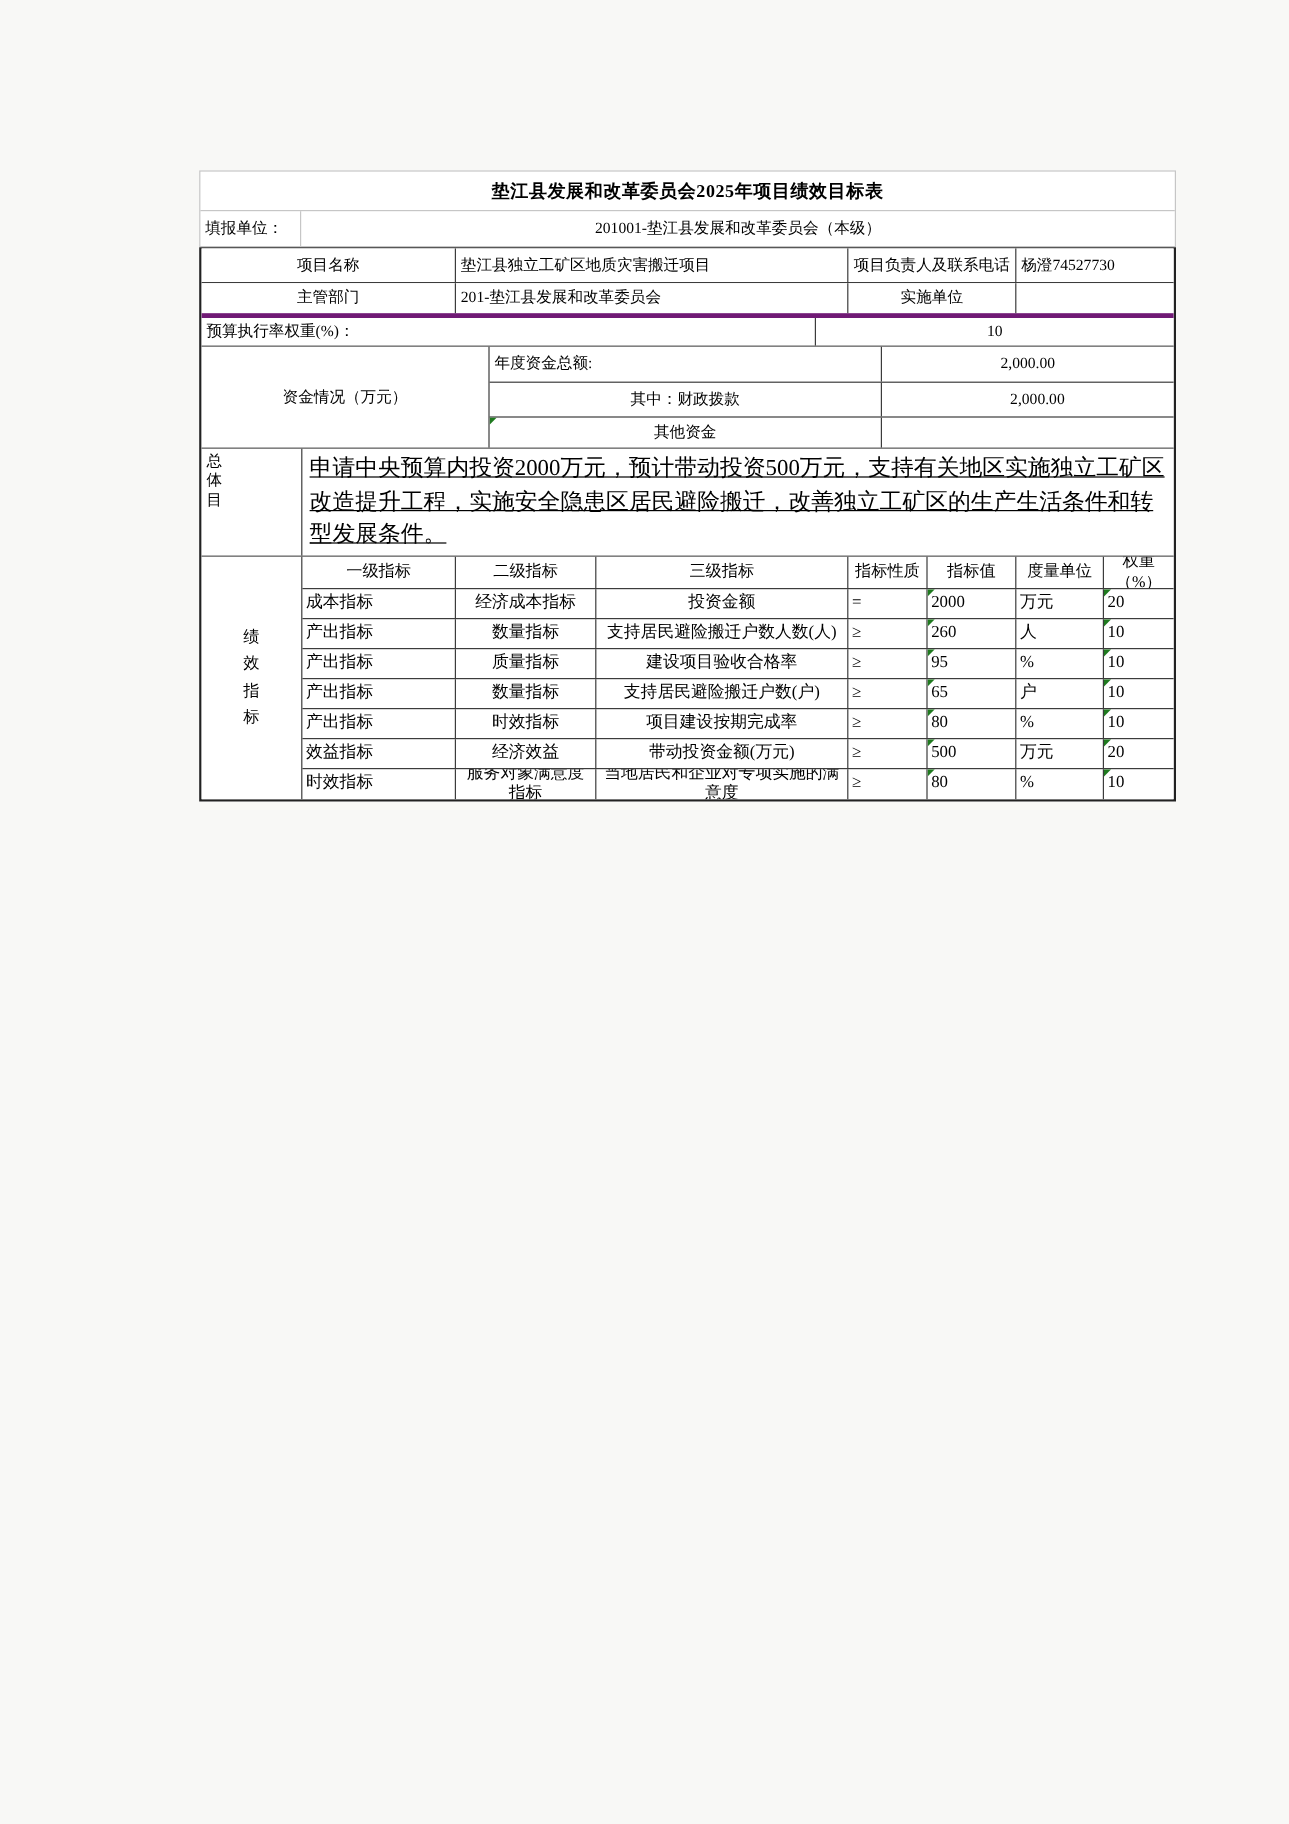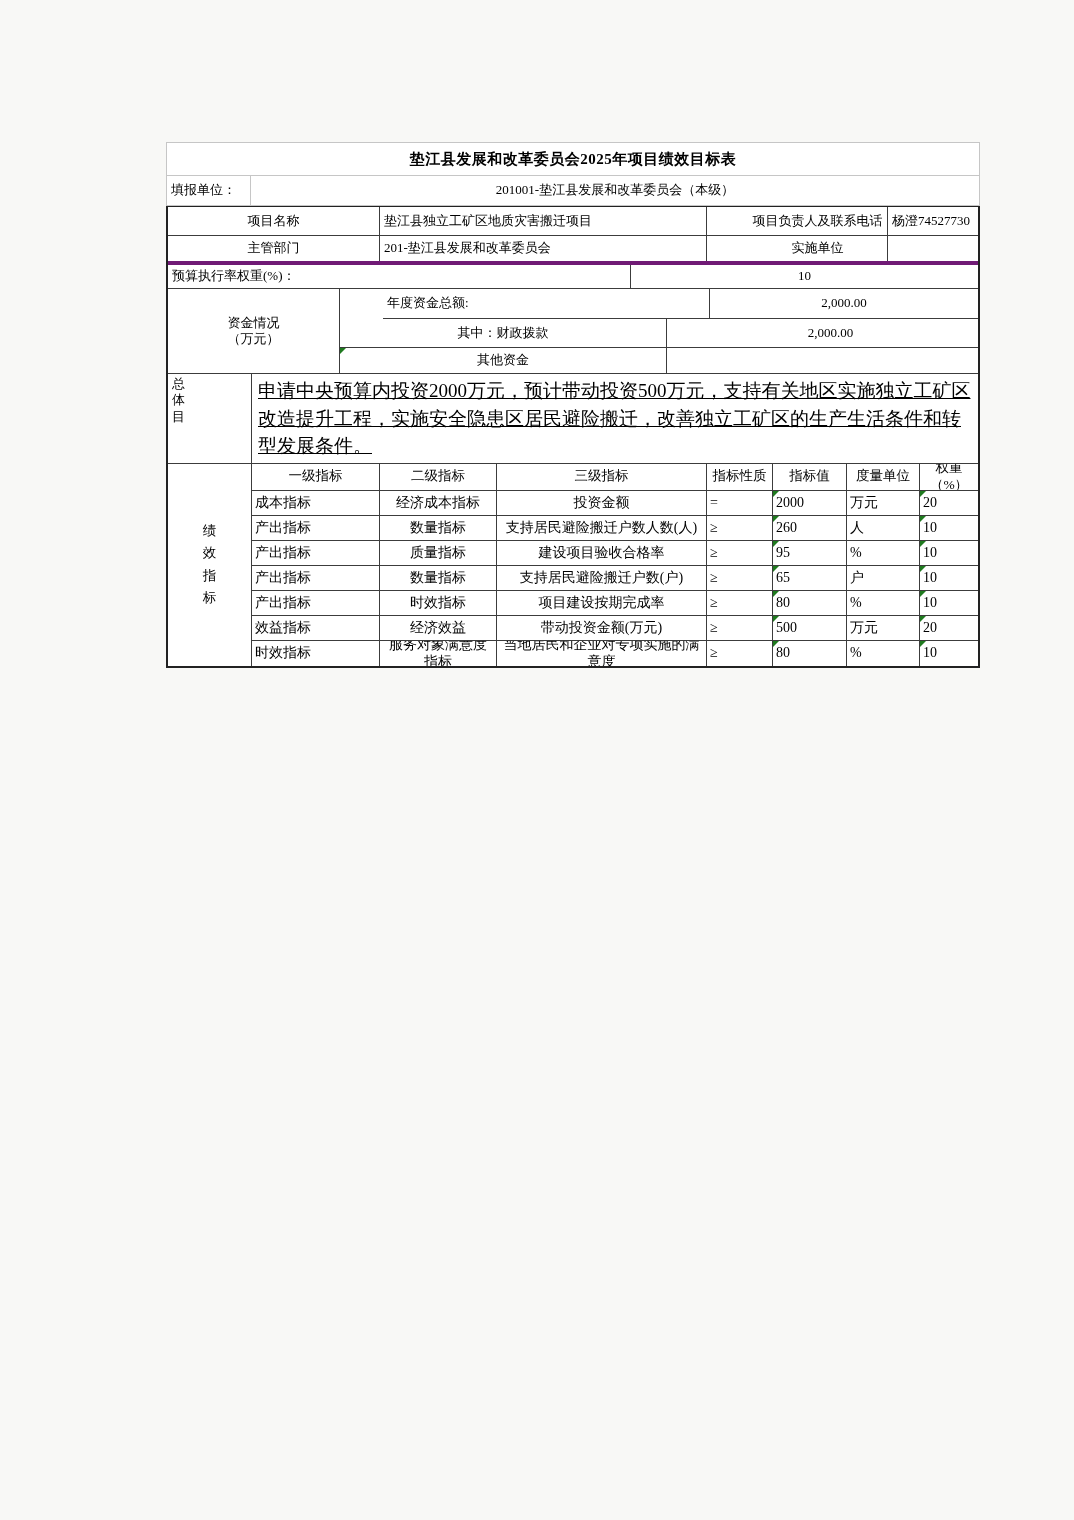--- a/index.html
+++ b/index.html
@@ -34,36 +34,36 @@
   .cell:last-child { border-right: none; }
   .lite { border-right: 1px solid #c6c6c6; }
   .al-left   { justify-content: flex-start; text-align: left; }
   .al-center { justify-content: center; text-align: center; }
   .grow { flex: 1 1 auto; }
 
   
   .w83  { width: 84px;  flex: none; }
   .w211 { width: 212px; flex: none; }
   .w327 { width: 327px; flex: none; }
-  .w140 { width: 140px; flex: none; margin-left: 41px; }
-  .w538 { width: 463px; flex: none; }
+  .w140 { width: 140px; flex: none; }
+  .w538 { width: 512px; flex: none; }
 
   
   .main-table { border: 2px solid #222; border-top: 1.5px solid #222; background: #fff; }
   .r28 { height: 29px; }
   .thick-bottom { border-bottom: 4px solid #701a75; }
   .r-budget { height: 24px; }
 
   
   .r-funding { display: flex; }
-  .funding-label { width: 172px; flex: none; flex-direction: column; justify-content: center; }
+  .funding-label { width: 240px; flex: none; justify-content: center; }
   .funding-sub { flex: 1 1 auto; display: flex; flex-direction: column; }
   .f-row { display: flex; border-bottom: 1px solid #3c3c3c; }
   .f-row:last-child { border-bottom: none; }
-  .f-row-0 { height: 30px; margin-left: 43px; }
+  .f-row-0 { height: 30px; }
   .f-row-1 { height: 29px; gap: 16px; }
   .f-row-2 { height: 25px; gap: 48px; }
 
   
   .r-goal { min-height: 53px; }
   .goal-label { width: 84px; flex: none; align-items: flex-start; padding: 2px 4px; }
   .goal-text { align-items: flex-start; padding: 3px 6px; font-size: 19px; line-height: 1.45; text-decoration: underline; }
 
   
   .vert { white-space: pre-line; }

